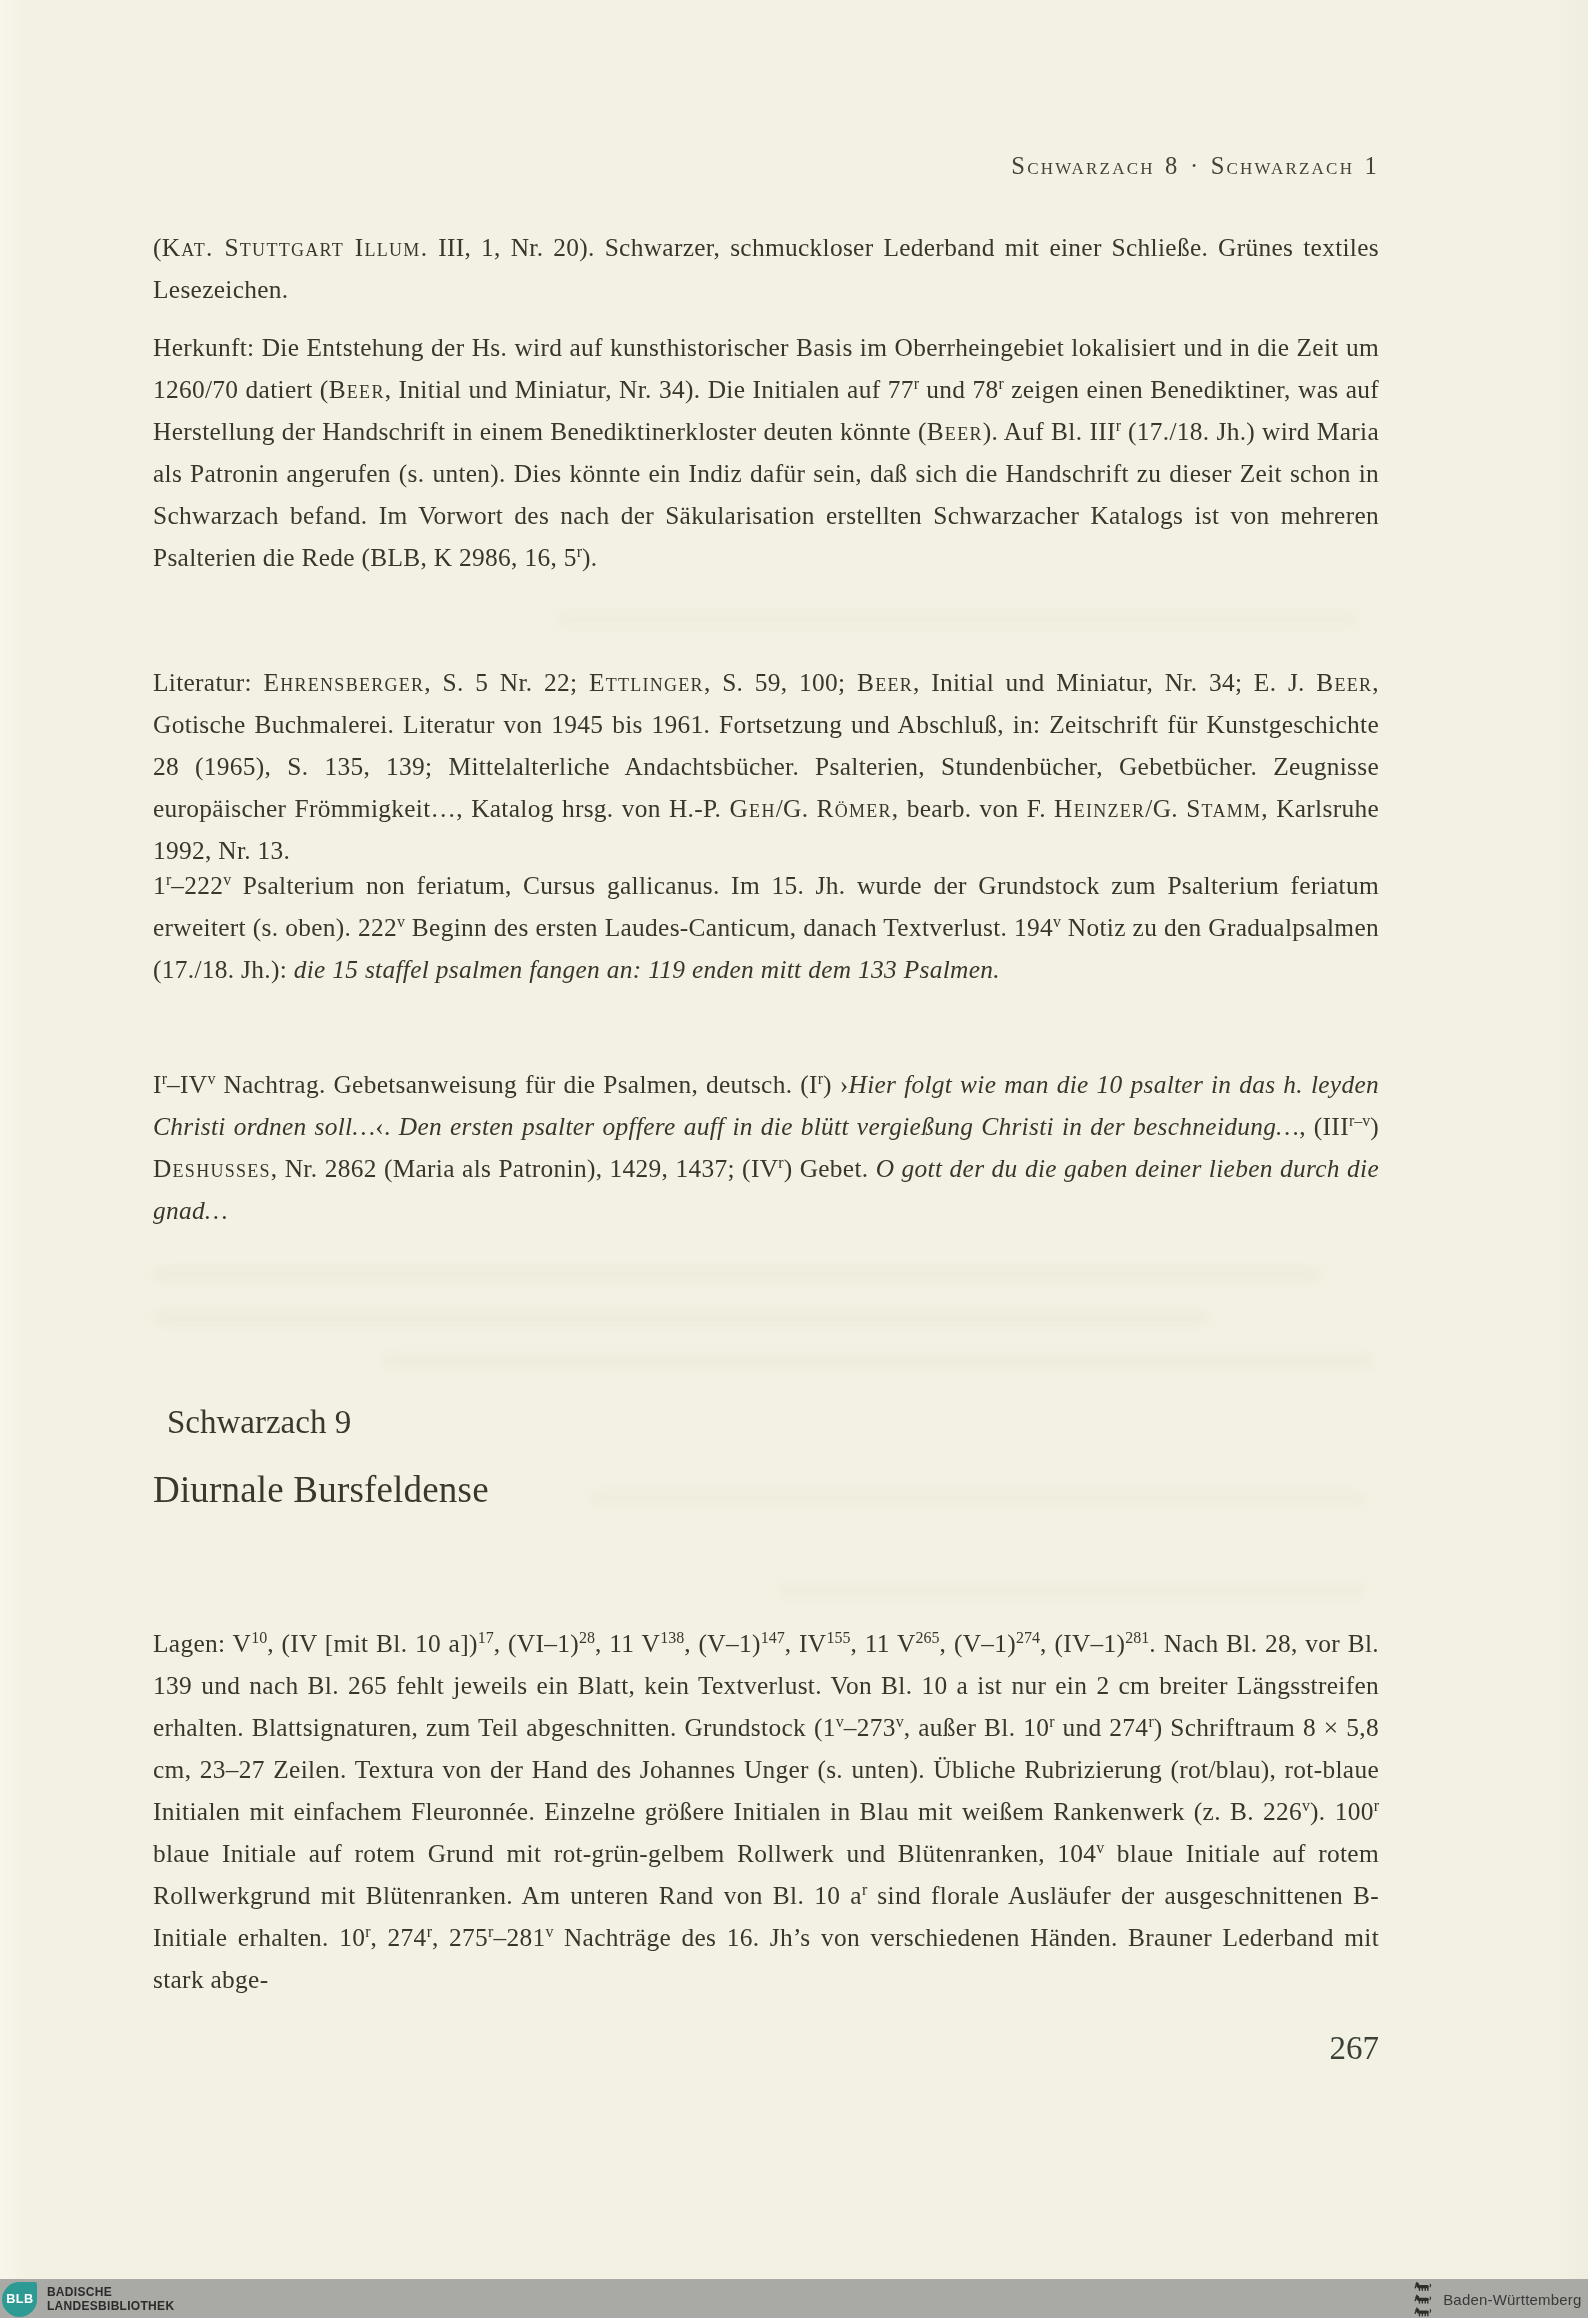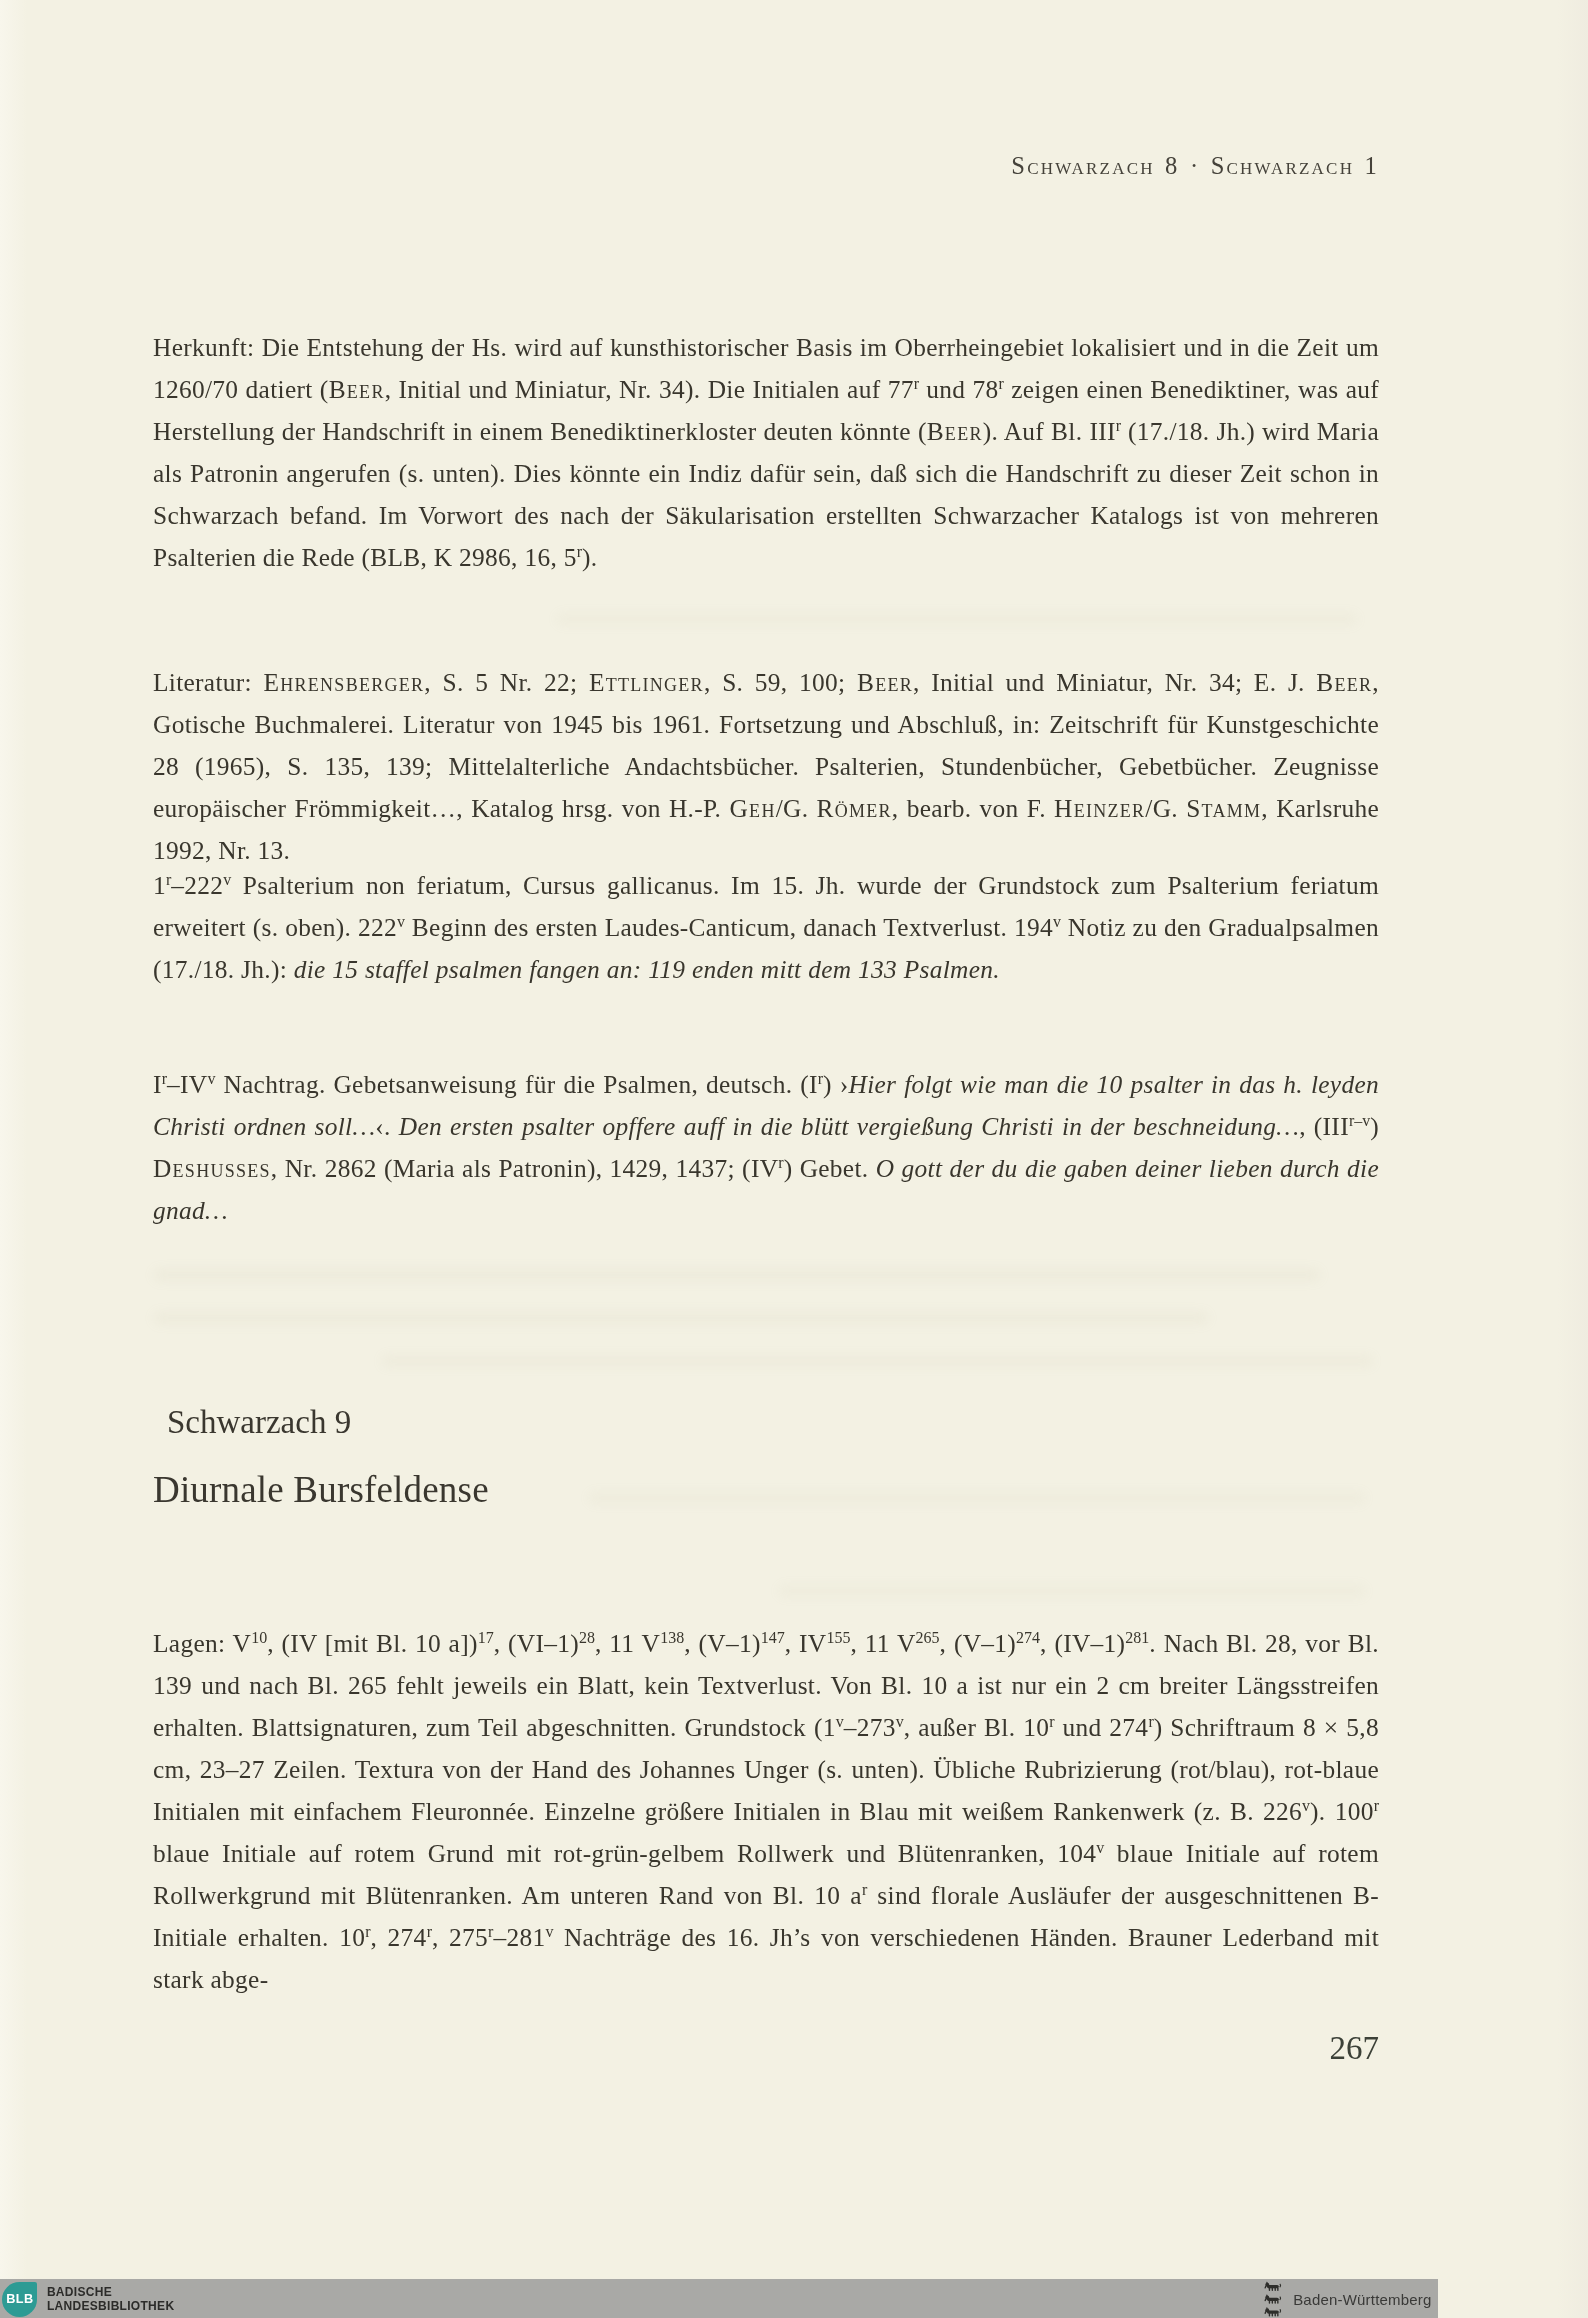--- a/index.html
+++ b/index.html
@@ -100,21 +100,21 @@
   .bleed-2 { top: 1269px; left: 153px; width: 1168px; }
   .bleed-3 { top: 1312px; left: 153px; width: 1056px; }
   .bleed-4 { top: 1355px; left: 381px; width: 993px; opacity: 0.08; }
   .bleed-5 { top: 1492px; left: 588px; width: 778px;  opacity: 0.07; }
   .bleed-6 { top: 1585px; left: 778px; width: 588px;  opacity: 0.07; }
 
   
   .footer-bar {
     position: absolute;
     left: 0; top: 2279px;
-    width: 1438px; height: 40px;
+    width: 1588px; height: 40px;
     background: var(--bar_gray);
     display: flex;
     align-items: center;
     font-family: "Liberation Sans", "DejaVu Sans", sans-serif;
   }
   .blb-logo {
     width: 35px; height: 35px;
     margin-left: 2.4px;
     background: var(--logo_teal);
     border-radius: 50% 6% 50% 50%;
@@ -156,20 +156,21 @@
 
   <div class="running-header">Schwarzach 8 · Schwarzach 1</div>
 
   <div class="bleed bleed-1"></div>
   <div class="bleed bleed-2"></div>
   <div class="bleed bleed-3"></div>
   <div class="bleed bleed-4"></div>
   <div class="bleed bleed-5"></div>
   <div class="bleed bleed-6"></div>
 
+  <p class="body p-binding"><span>(</span><span class="s-sc">Kat. Stuttgart Illum.</span><span> III, 1, Nr. 20). Schwarzer, schmuckloser Lederband mit einer Schließe. Grünes textiles Lesezeichen.</span></p>
   <p class="body p-herkunft"><span>Herkunft: Die Entstehung der Hs. wird auf kunsthistorischer Basis im Oberrheingebiet lokalisiert und in die Zeit um 1260/70 datiert (</span><span class="s-sc">Beer</span><span>, Initial und Miniatur, Nr. 34). Die Initialen auf 77</span><span class="s-sup">r</span><span> und 78</span><span class="s-sup">r</span><span> zeigen einen Benediktiner, was auf Herstellung der Handschrift in einem Benediktinerkloster deuten könnte (</span><span class="s-sc">Beer</span><span>). Auf Bl. III</span><span class="s-sup">r</span><span> (17./18. Jh.) wird Maria als Patronin angerufen (s. unten). Dies könnte ein Indiz dafür sein, daß sich die Handschrift zu dieser Zeit schon in Schwarzach befand. Im Vorwort des nach der Säkularisation erstellten Schwarzacher Katalogs ist von mehreren Psalterien die Rede (BLB, K 2986, 16, 5</span><span class="s-sup">r</span><span>).</span></p>
   <p class="body p-literatur"><span>Literatur: </span><span class="s-sc">Ehrensberger</span><span>, S. 5 Nr. 22; </span><span class="s-sc">Ettlinger</span><span>, S. 59, 100; </span><span class="s-sc">Beer</span><span>, Initial und Miniatur, Nr. 34; E. J. </span><span class="s-sc">Beer</span><span>, Gotische Buchmalerei. Literatur von 1945 bis 1961. Fortsetzung und Abschluß, in: Zeitschrift für Kunstgeschichte 28 (1965), S. 135, 139; Mittelalterliche Andachtsbücher. Psalterien, Stundenbücher, Gebetbücher. Zeugnisse europäischer Frömmigkeit…, Katalog hrsg. von H.-P. </span><span class="s-sc">Geh</span><span>/G. </span><span class="s-sc">Römer</span><span>, bearb. von F. </span><span class="s-sc">Heinzer</span><span>/G. </span><span class="s-sc">Stamm</span><span>, Karlsruhe 1992, Nr. 13.</span></p>
   <p class="body p-content1"><span>1</span><span class="s-sup">r</span><span>–222</span><span class="s-sup">v</span><span> Psalterium non feriatum, Cursus gallicanus. Im 15. Jh. wurde der Grundstock zum Psalterium feriatum erweitert (s. oben). 222</span><span class="s-sup">v</span><span> Beginn des ersten Laudes-Canticum, danach Textverlust. 194</span><span class="s-sup">v</span><span> Notiz zu den Gradualpsalmen (17./18. Jh.): </span><span class="s-i">die 15 staffel psalmen fangen an: 119 enden mitt dem 133 Psalmen.</span></p>
   <p class="body p-content2"><span>I</span><span class="s-sup">r</span><span>–IV</span><span class="s-sup">v</span><span> Nachtrag. Gebetsanweisung für die Psalmen, deutsch. (I</span><span class="s-sup">r</span><span>) ›</span><span class="s-i">Hier folgt wie man die 10 psalter in das h. leyden Christi ordnen soll…</span><span>‹. </span><span class="s-i">Den ersten psalter opffere auff in die blütt vergießung Christi in der beschneidung…</span><span>, (III</span><span class="s-sup">r–v</span><span>) </span><span class="s-sc">Deshusses</span><span>, Nr. 2862 (Maria als Patronin), 1429, 1437; (IV</span><span class="s-sup">r</span><span>) Gebet. </span><span class="s-i">O gott der du die gaben deiner lieben durch die gnad…</span></p>
 
   <h2 class="entry-heading">Schwarzach 9</h2>
   <h1 class="entry-title">Diurnale Bursfeldense</h1>
   <p class="body p-lagen"><span>Lagen: V</span><span class="s-sup">10</span><span>, (IV [mit Bl. 10 a])</span><span class="s-sup">17</span><span>, (VI–1)</span><span class="s-sup">28</span><span>, 11 V</span><span class="s-sup">138</span><span>, (V–1)</span><span class="s-sup">147</span><span>, IV</span><span class="s-sup">155</span><span>, 11 V</span><span class="s-sup">265</span><span>, (V–1)</span><span class="s-sup">274</span><span>, (IV–1)</span><span class="s-sup">281</span><span>. Nach Bl. 28, vor Bl. 139 und nach Bl. 265 fehlt jeweils ein Blatt, kein Textverlust. Von Bl. 10 a ist nur ein 2 cm breiter Längsstreifen erhalten. Blattsignaturen, zum Teil abgeschnitten. Grundstock (1</span><span class="s-sup">v</span><span>–273</span><span class="s-sup">v</span><span>, außer Bl. 10</span><span class="s-sup">r</span><span> und 274</span><span class="s-sup">r</span><span>) Schriftraum 8 × 5,8 cm, 23–27 Zeilen. Textura von der Hand des Johannes Unger (s. unten). Übliche Rubrizierung (rot/blau), rot-blaue Initialen mit einfachem Fleuronnée. Einzelne größere Initialen in Blau mit weißem Rankenwerk (z. B. 226</span><span class="s-sup">v</span><span>). 100</span><span class="s-sup">r</span><span> blaue Initiale auf rotem Grund mit rot-grün-gelbem Rollwerk und Blütenranken, 104</span><span class="s-sup">v</span><span> blaue Initiale auf rotem Rollwerkgrund mit Blütenranken. Am unteren Rand von Bl. 10 a</span><span class="s-sup">r</span><span> sind florale Ausläufer der ausgeschnittenen B-Initiale erhalten. 10</span><span class="s-sup">r</span><span>, 274</span><span class="s-sup">r</span><span>, 275</span><span class="s-sup">r</span><span>–281</span><span class="s-sup">v</span><span> Nachträge des 16. Jh’s von verschiedenen Händen. Brauner Lederband mit stark abge-</span></p>
 
   <div class="page-number">267</div>

